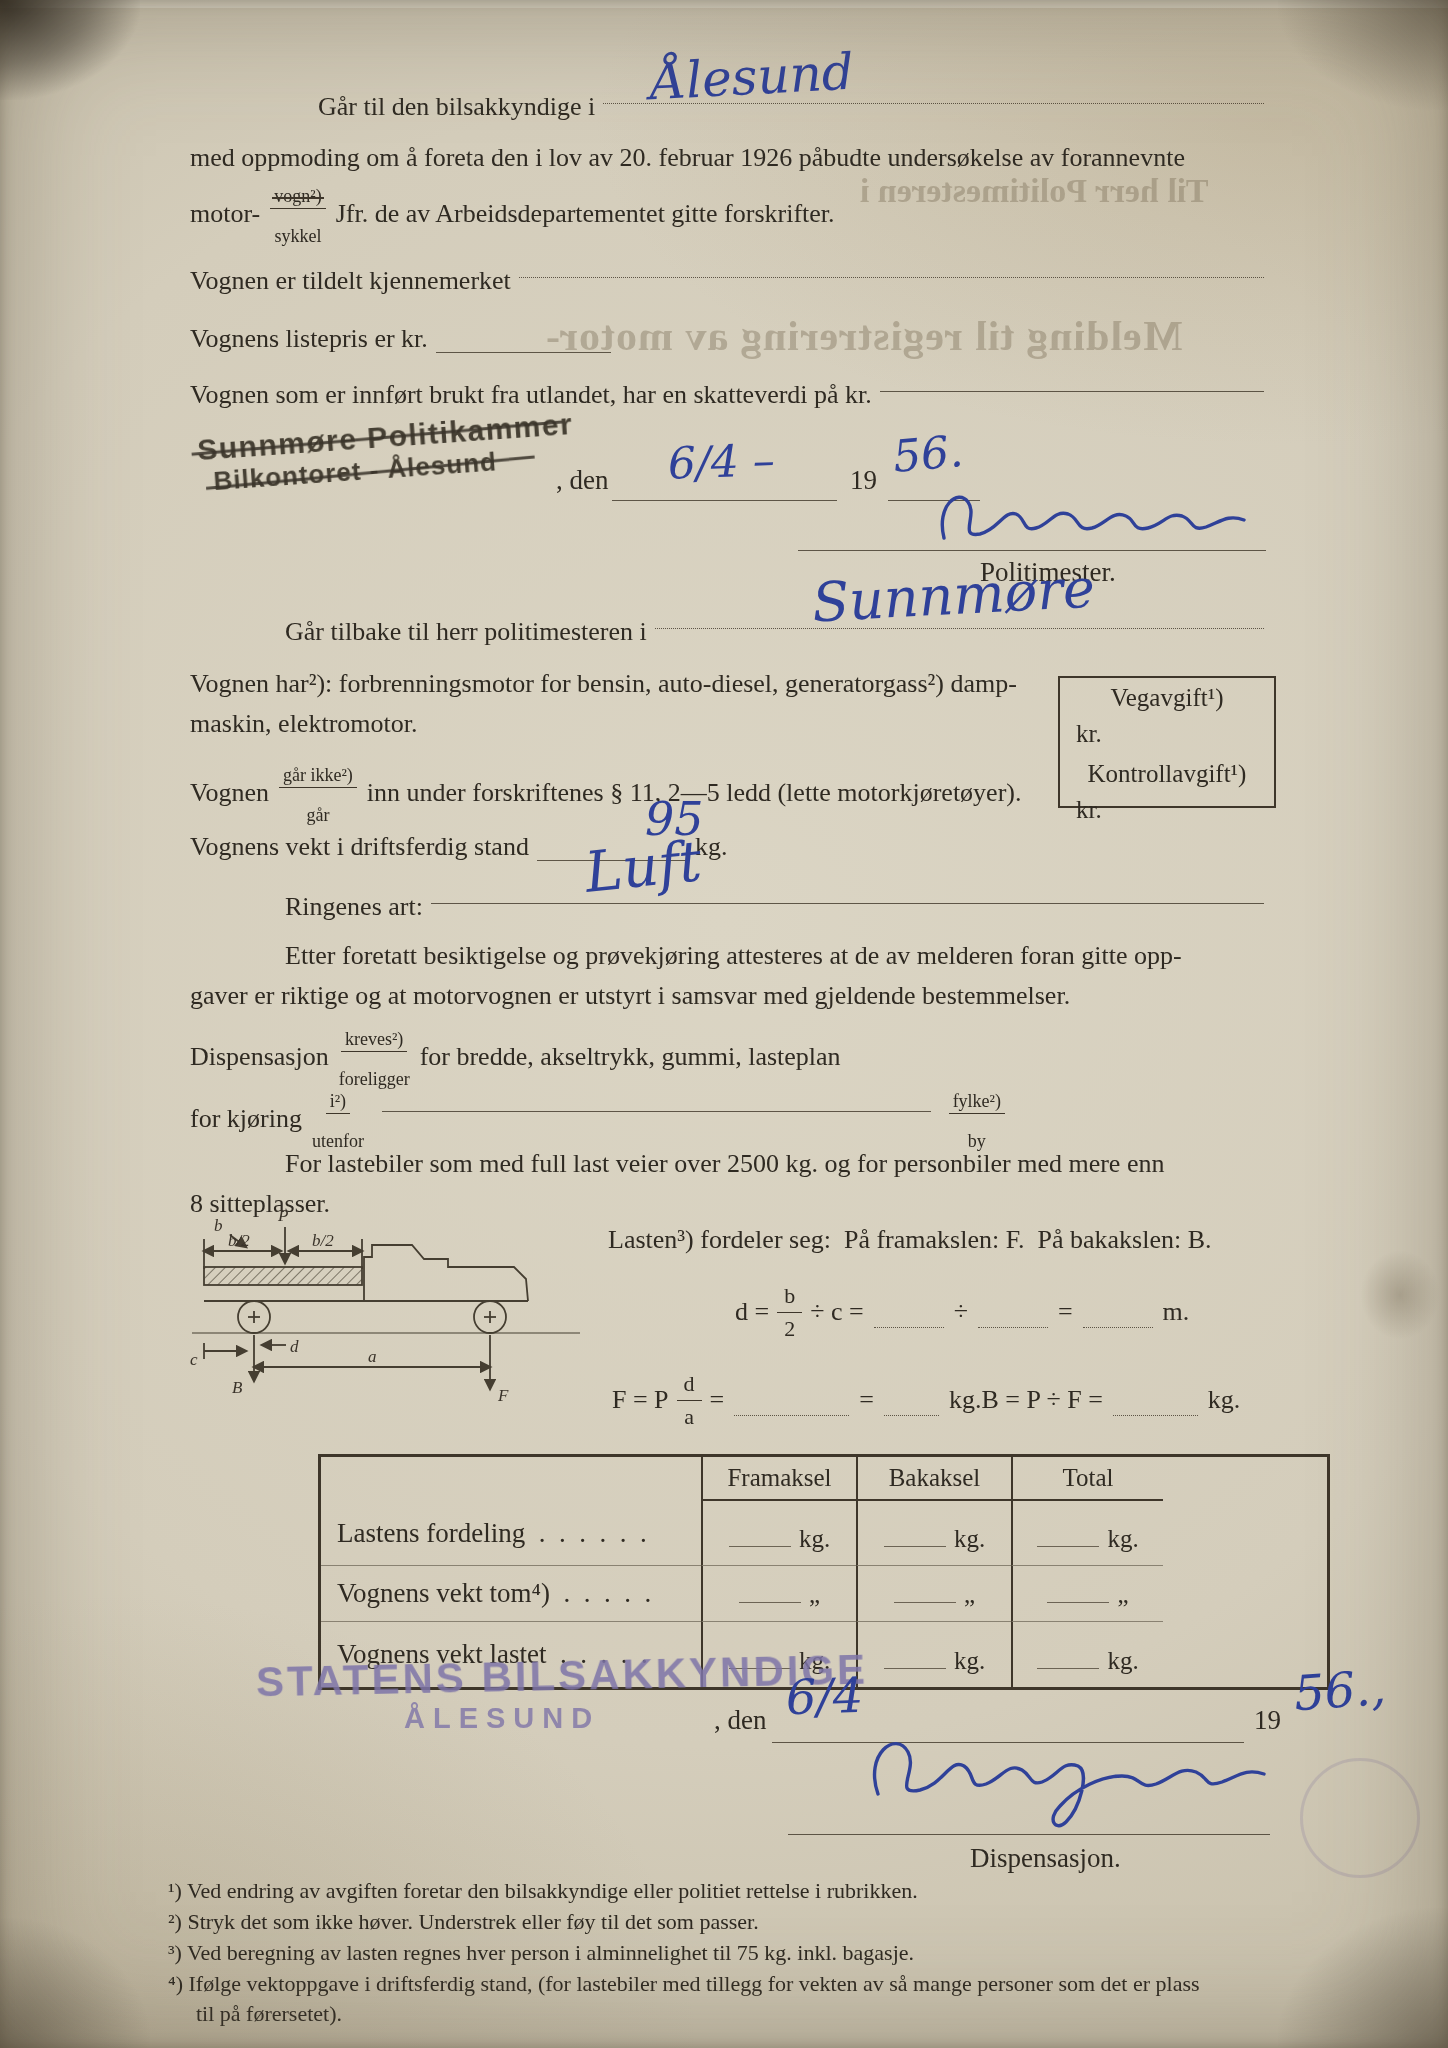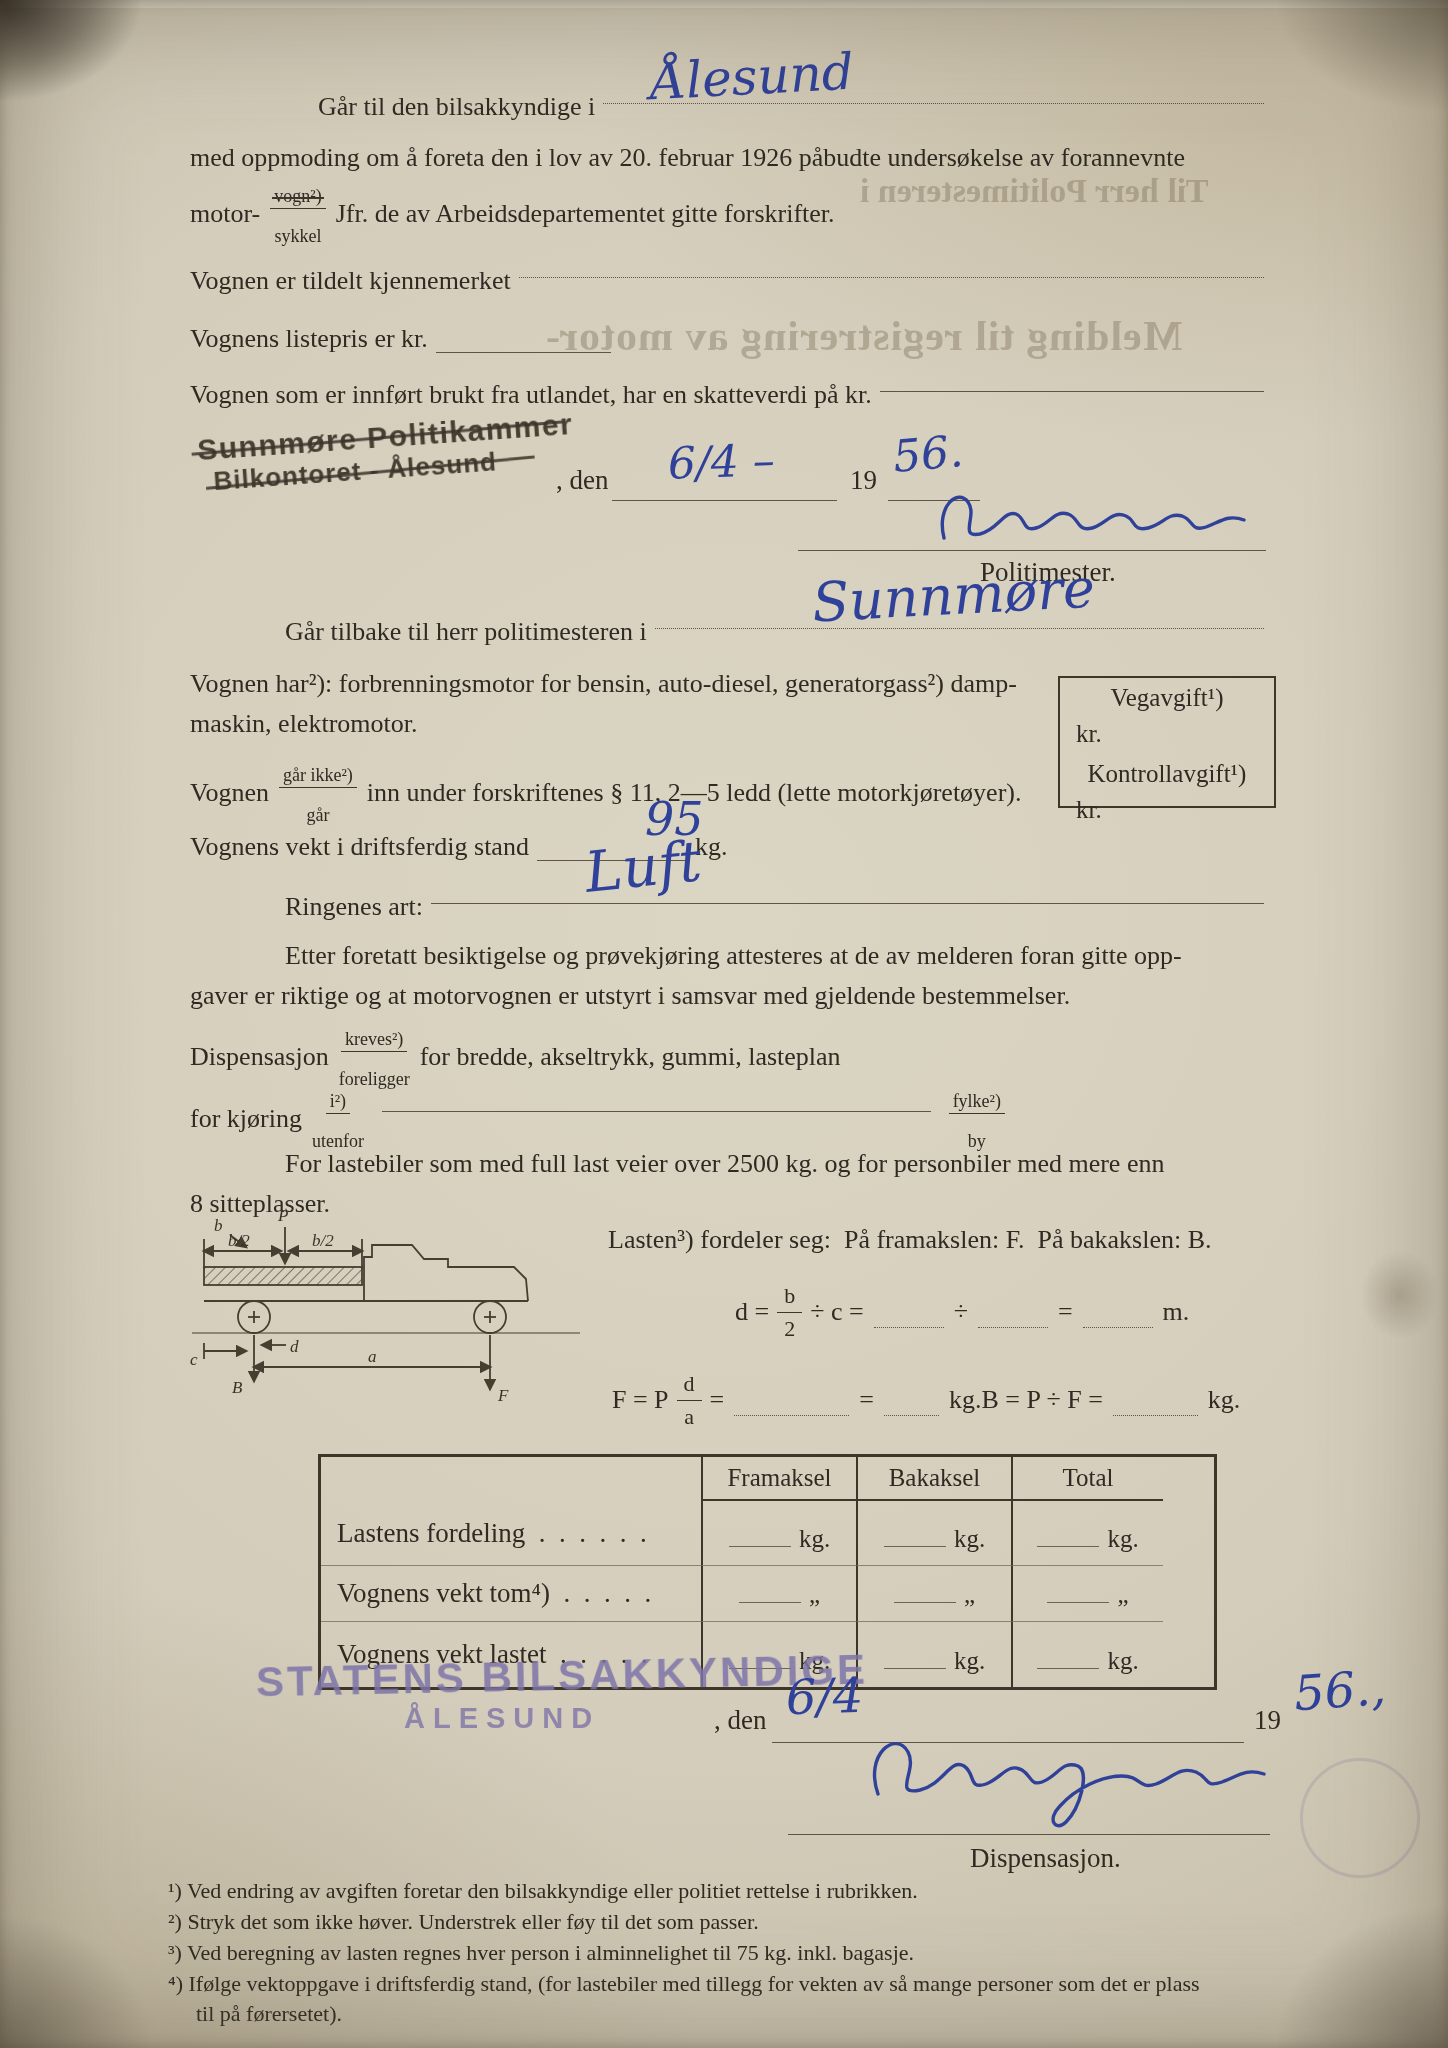--- a/index.html
+++ b/index.html
@@ -48,21 +48,21 @@
   .pstamp{position:absolute;left:198px;top:420px;transform:rotate(-4deg);color:#464034;filter:blur(0.5px)}
   .pstamp .l1{font-family:"Liberation Sans",sans-serif;font-weight:bold;font-size:30px;letter-spacing:1.5px}
   .pstamp .l2{font-family:"Liberation Sans",sans-serif;font-weight:bold;font-size:26px;letter-spacing:1px;margin-left:14px}
   .pstrike{position:absolute;height:2.6px;background:rgba(58,52,42,0.85)}
 
   .feebox{position:absolute;left:1058px;top:676px;width:218px;height:132px;border:2.5px solid #3e362a;padding:6px 12px;font-size:25px}
   .feebox .c{display:block;text-align:center;white-space:pre}
   .feebox .u{display:block;margin:8px 0 0 4px;white-space:pre}
   .feebox .c+.c, .feebox .u+.c{margin-top:12px}
 
-  .ltable{position:absolute;left:318px;top:1454px;width:899px;border:3px solid #3e362a;display:grid;
+  .ltable{position:absolute;left:318px;top:1454px;width:1012px;border:3px solid #3e362a;display:grid;
     grid-template-columns:380px 155px 155px 152px;grid-template-rows:44px 64px 56px 66px;font-size:26px;white-space:pre}
   .hcell{border-left:2px solid #3e362a;border-bottom:2px solid #3e362a;display:flex;align-items:center;justify-content:center;font-size:25px}
   .h0{border-left:none;border-bottom:none}
   .lcell{display:flex;align-items:center;padding-left:16px;font-size:27px}
   .vcell{border-left:2px solid #3e362a;display:flex;align-items:flex-end;justify-content:center;padding-bottom:12px;font-size:25px}
   .cl{width:62px;border-bottom:1.8px solid rgba(62,54,40,0.7);margin:0 8px 6px 0}
   .rtop{border-top:1.8px solid rgba(62,54,40,0.5)}
 
   .truck{position:absolute;left:188px;top:1205px;width:400px;height:255px}
   .dlab text{font:italic 17px "Liberation Serif",serif;fill:#3a332a}

